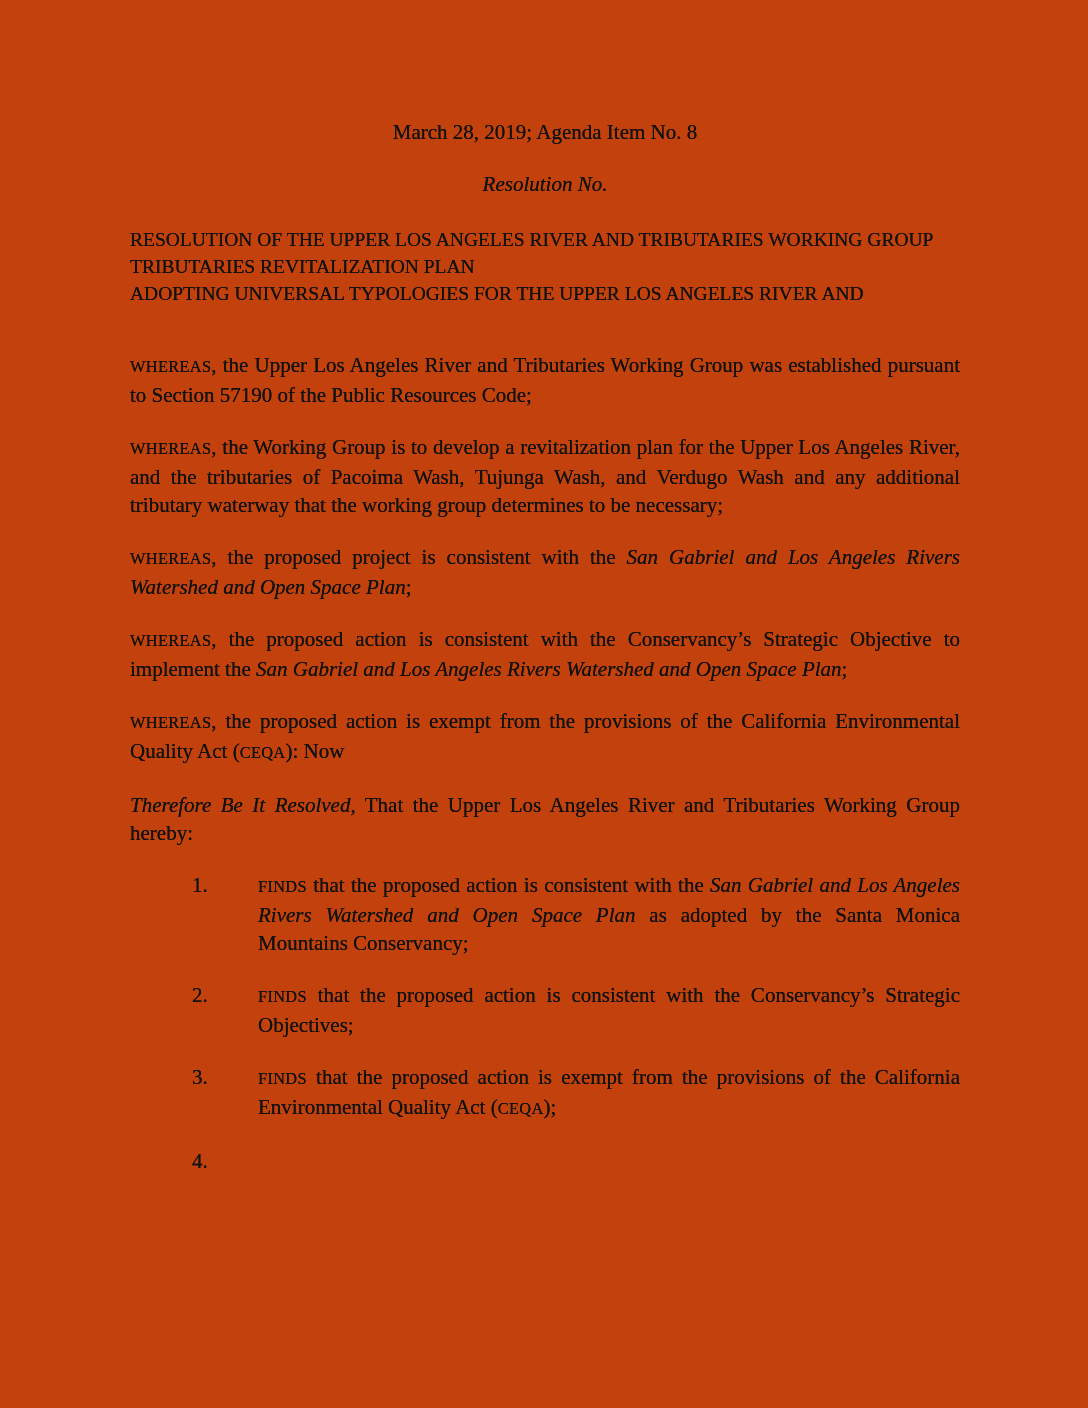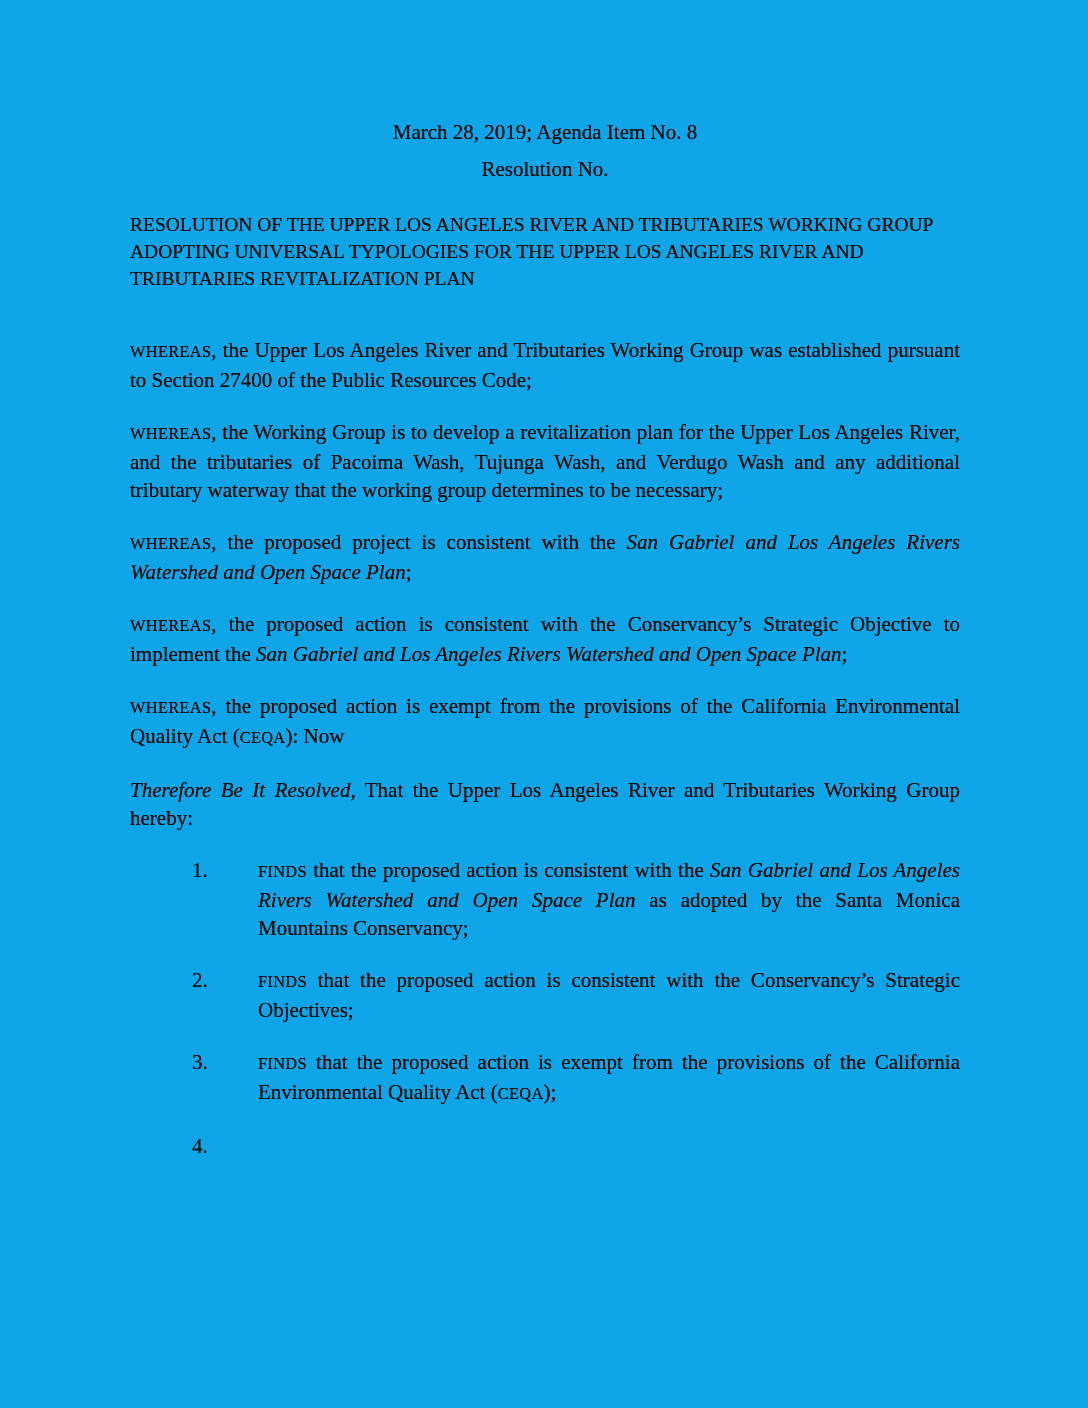--- a/index.html
+++ b/index.html
@@ -5,34 +5,35 @@
   html, body {
     margin: 0;
     padding: 0;
     background: #ffffff;
   }
   .page {
     position: relative;
     width: 1088px;
     height: 1408px;
     box-sizing: border-box;
-    background: #0ea5e9;
+    background: #c2410c;
     color: #121212;
     font-family: "Liberation Serif", "DejaVu Serif", serif;
     font-size: 21px;
     line-height: 28px;
     padding: 118px 128px 0 130px;
     overflow: hidden;
     text-shadow: 0 0 0.4px currentColor; 
   }
   .center-line {
     text-align: center;
   }
   .resolution-line {
-    margin-top: 9px;
+    margin-top: 24px;
+    font-style: italic;
   }
   .doc-title {
     margin-top: 28px;
     font-size: 19.5px;
     line-height: 27px;
     text-align: left;
   }
   #paragraphs {
     margin-top: 44px;
   }
@@ -66,26 +67,26 @@
 </head>
 <body>
 
 <div class="page">
   <div class="center-line date-line">March 28, 2019; Agenda Item No. 8</div>
 
   <div class="center-line resolution-line">Resolution No.</div>
 
   <div class="doc-title">
     <div>RESOLUTION OF THE UPPER LOS ANGELES RIVER AND TRIBUTARIES WORKING GROUP</div>
+    <div>TRIBUTARIES REVITALIZATION PLAN</div>
     <div>ADOPTING UNIVERSAL TYPOLOGIES FOR THE UPPER LOS ANGELES RIVER AND</div>
-    <div>TRIBUTARIES REVITALIZATION PLAN</div>
   </div>
 
   <div id="paragraphs">
-      <p class="para"><span class="smallcaps">WHEREAS</span><span>, the Upper Los Angeles River and Tributaries Working Group was established pursuant to Section 27400 of the Public Resources Code;</span></p>
+      <p class="para"><span class="smallcaps">WHEREAS</span><span>, the Upper Los Angeles River and Tributaries Working Group was established pursuant to Section 57190 of the Public Resources Code;</span></p>
       <p class="para"><span class="smallcaps">WHEREAS</span><span>, the Working Group is to develop a revitalization plan for the Upper Los Angeles River, and the tributaries of Pacoima Wash, Tujunga Wash, and Verdugo Wash and any additional tributary waterway that the working group determines to be necessary;</span></p>
       <p class="para"><span class="smallcaps">WHEREAS</span><span>, the proposed project is consistent with the </span><span class="italic">San Gabriel and Los Angeles Rivers Watershed and Open Space Plan</span><span>;</span></p>
       <p class="para"><span class="smallcaps">WHEREAS</span><span>, the proposed action is consistent with the Conservancy’s Strategic Objective to implement the </span><span class="italic">San Gabriel and Los Angeles Rivers Watershed and Open Space Plan</span><span>;</span></p>
       <p class="para"><span class="smallcaps">WHEREAS</span><span>, the proposed action is exempt from the provisions of the California Environmental Quality Act (</span><span class="smallcaps">CEQA</span><span>): Now</span></p>
       <p class="para"><span class="bold-italic">Therefore Be It Resolved,</span><span> That the Upper Los Angeles River and Tributaries Working Group hereby:</span></p>
     </div>
 
   <div id="resolved-list">
       <div class="li"><span class="num">1.</span><span><span class="smallcaps">FINDS</span><span> that the proposed action is consistent with the </span><span class="italic">San Gabriel and Los Angeles Rivers Watershed and Open Space Plan</span><span> as adopted by the Santa Monica Mountains Conservancy;</span></span></div>
       <div class="li"><span class="num">2.</span><span><span class="smallcaps">FINDS</span><span> that the proposed action is consistent with the Conservancy’s Strategic Objectives;</span></span></div>

